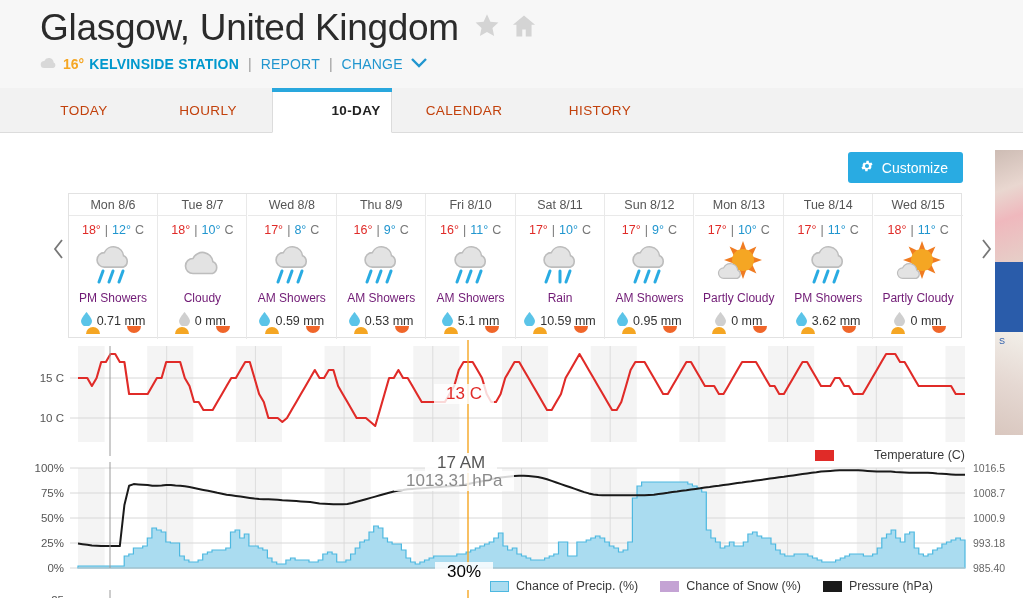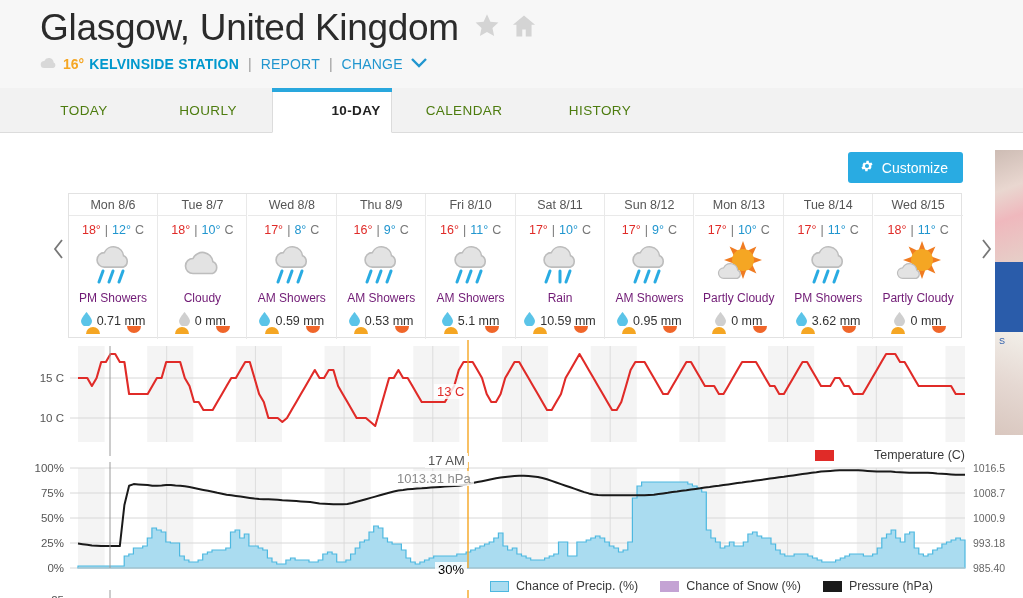--- a/index.html
+++ b/index.html
@@ -23,21 +23,21 @@
   .sub-cloud { margin-right: 6px; display: inline-block; vertical-align: middle; }
   .sub-temp { color: #f5a623; font-weight: bold; font-size: 14px; margin-right: 5px; }
   .sub-station { color: #0098cd; font-weight: bold; font-size: 14px; letter-spacing: 0.2px; }
   .sub-sep { color: #9b9b9b; margin: 0 9px; font-size: 14px; }
   .sub-link { color: #2196cf; font-size: 14px; letter-spacing: 0.2px; }
   .chev-down { margin-left: 7px; display: inline-block; }
 
   
   .tabs { position: absolute; left: 0; top: 88px; width: 1023px; height: 45px; background: #f2f2f2; border-bottom: 1px solid #dcdcdc; }
   .tab { position: absolute; top: 0; height: 45px; display: flex; align-items: center; justify-content: center;
-         font-size: 13.5px; color: #4d7c0f; letter-spacing: 0.4px; }
+         font-size: 13.5px; color: #c2410c; letter-spacing: 0.4px; }
   .tab.active { background: #ffffff; color: #222; font-weight: bold; border-left: 1px solid #dcdcdc;
                 border-right: 1px solid #dcdcdc; border-bottom: 1px solid #ffffff; padding-left: 48px; }
   .tab.active:before { content:""; position:absolute; left:-1px; right:-1px; top:0; height:4px; background:#29a7dd; }
 
   
   .content { position: absolute; left: 0; top: 133px; width: 1023px; height: 465px; background: #ffffff; }
 
   .customize-btn { position: absolute; right: 60px; top: 19px; height: 31px; padding: 0 15px 0 12px;
       background: #29abe2; color:#fff; border-radius: 3px; display:flex; align-items:center; font-size:14px; }
   .customize-btn .gear { margin-right: 8px; display:inline-block; }
@@ -68,21 +68,21 @@
   .arrow-l { position:absolute; left:52px; top:105px; font-size:19px; color:#777; }
   .arrow-r { position:absolute; right:30px; top:105px; font-size:19px; color:#777; }
 
   
   .chart-area { position:absolute; left:0; top:207px; width:1023px; height:258px; }
   .tempchart { position:absolute; left:0; top:0; width:1023px; height:128px; }
   .precchart { position:absolute; left:0; top:122px; width:1023px; height:136px; }
   .legend { position:absolute; display:flex; align-items:center; font-size:12.5px; color:#3a3a3a; }
   .legend .sw { width:19px; height:11px; margin-right:7px; display:inline-block; }
   .legend .item { display:flex; align-items:center; margin-right:22px; }
-  .tt { position:absolute; font-size:13px; background:rgba(255,255,255,0.82); padding:0 3px; }
+  .tt { position:absolute; font-size:17px; background:rgba(255,255,255,0.82); padding:0 12px; }
 </style>
 </head>
 <body>
 
 <div id="root">
 
   <div class="header">
     <div class="city-row">
       <span class="city-title">Glasgow, United Kingdom</span>
       <span class="star-icon">

